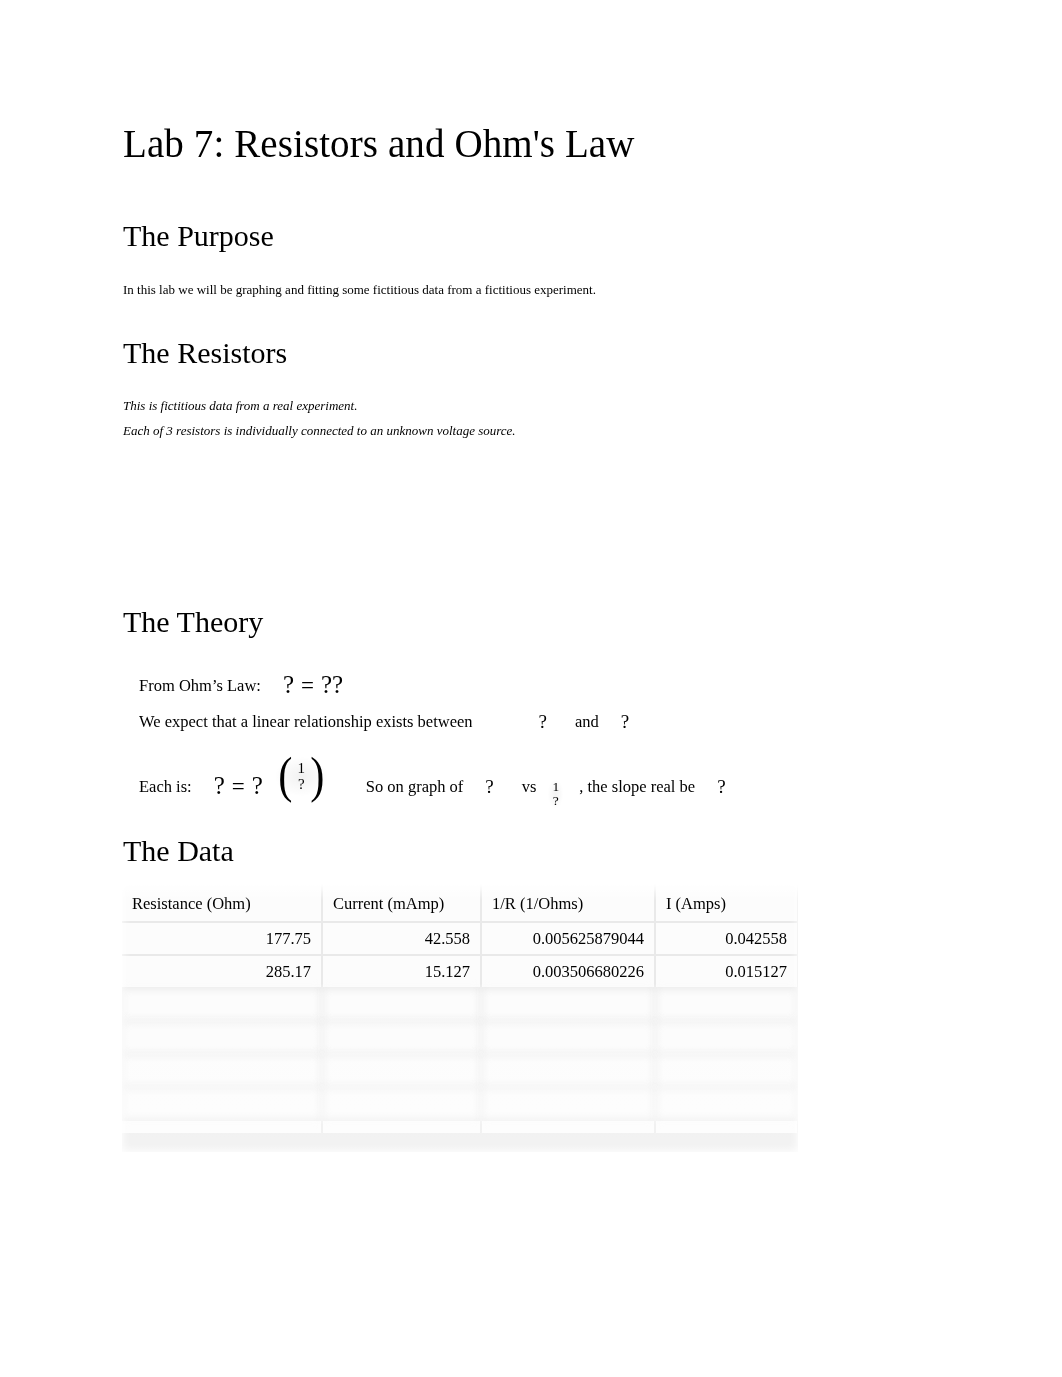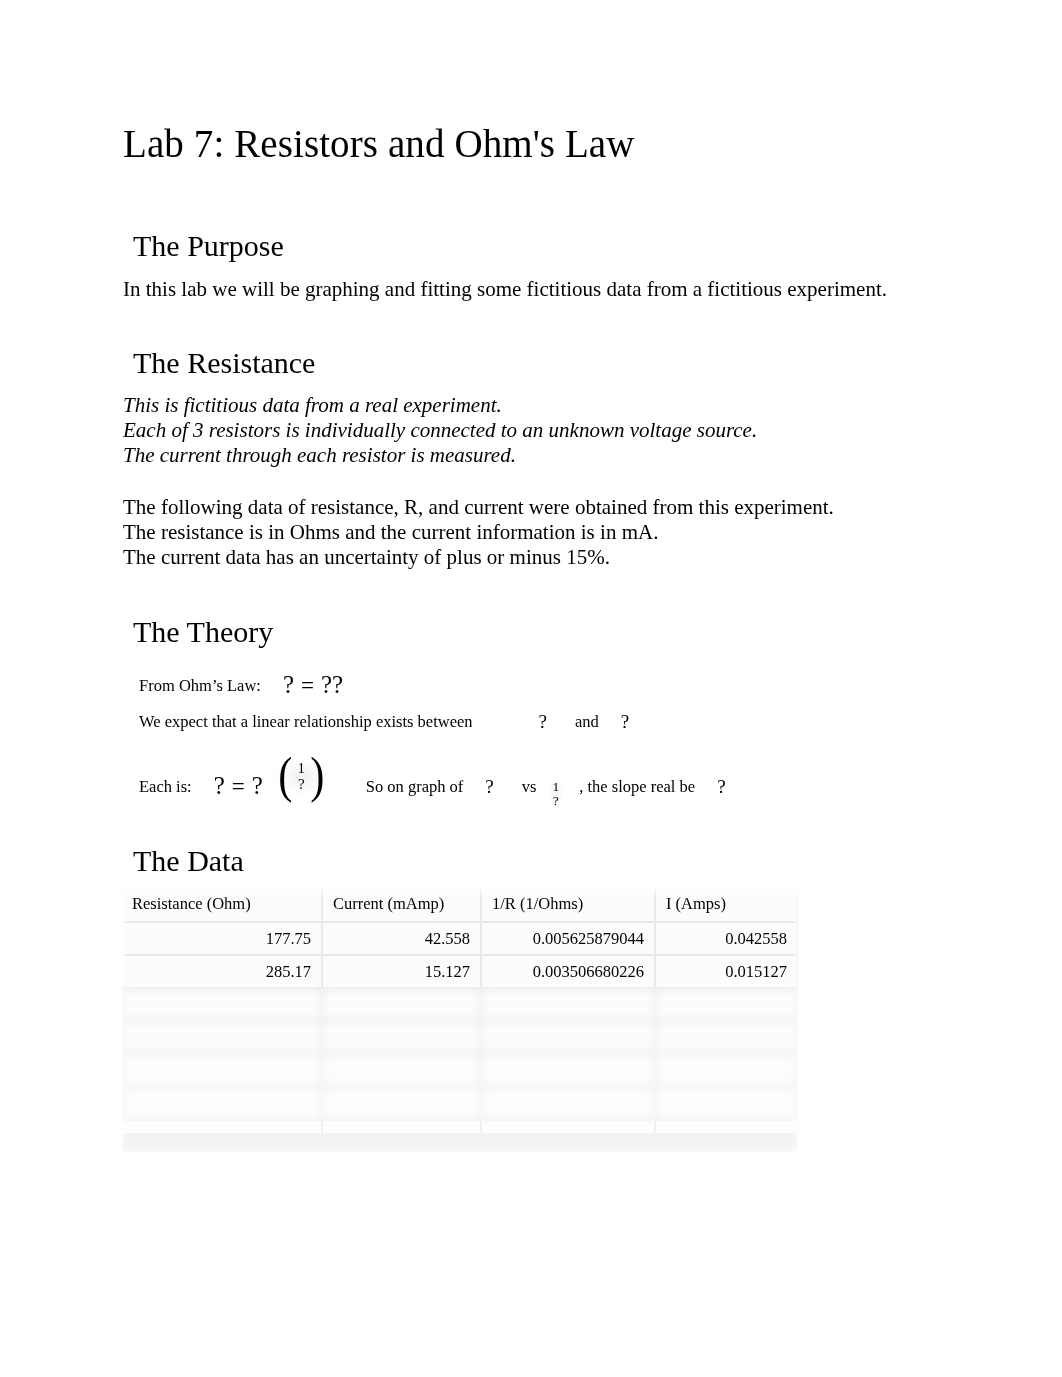--- a/index.html
+++ b/index.html
@@ -36,32 +36,32 @@
     margin: 0;
     white-space: nowrap;
   }
 
   .section-heading {
     position: absolute;
     left: 123px;
     font-size: 30px;
     font-weight: normal;
     line-height: 1.15;
-    margin: 10px;
+    margin: 0;
     white-space: nowrap;
   }
   .h-purpose    { top: 219px; }
   .h-experiment { top: 336px; }
   .h-theory     { top: 605px; }
   .h-data       { top: 834px; }
 
   .body-text {
     position: absolute;
     left: 123px;
-    font-size: 21px;
+    font-size: 13px;
     line-height: 25px;
     margin: 0;
     white-space: nowrap;
   }
   .p-purpose { top: 277px; }
   .p-exp-1   { top: 393px; font-style: italic; }
   .p-exp-2   { top: 495px; }
 
   .body-text .line { display: block; }
 
@@ -220,33 +220,27 @@
 
 <div class="page">
 
   <h1 class="doc-title">Lab 7: Resistors and Ohm's Law</h1>
 
   <h2 class="section-heading h-purpose">The Purpose</h2>
   <p class="body-text p-purpose">
     <span class="line">In this lab we will be graphing and fitting some fictitious data from a fictitious experiment.</span>
   </p>
 
-  <h2 class="section-heading h-experiment">The Resistance</h2>
+  <h2 class="section-heading h-experiment">The Resistors</h2>
 
   <p class="body-text p-exp-1">
     <span class="line">This is fictitious data from a real experiment.</span>
     <span class="line">Each of 3 resistors is individually connected to an unknown voltage source.</span>
-    <span class="line">The current through each resistor is measured.</span>
   </p>
 
-  <p class="body-text p-exp-2">
-    <span class="line">The following data of resistance, R, and current were obtained from this experiment.</span>
-    <span class="line">The resistance is in Ohms and the current information is in mA.</span>
-    <span class="line">The current data has an uncertainty of plus or minus 15%.</span>
-  </p>
 
   <h2 class="section-heading h-theory">The Theory</h2>
 
   <div class="eq-line eq-ohms">
     <span class="eq-label">From Ohm’s Law:</span>
     <span class="gap-md"></span>
     <span class="mathglyph">?</span>
     <span class="mathglyph eqsign">=</span>
     <span class="mathglyph">??</span>
   </div>

